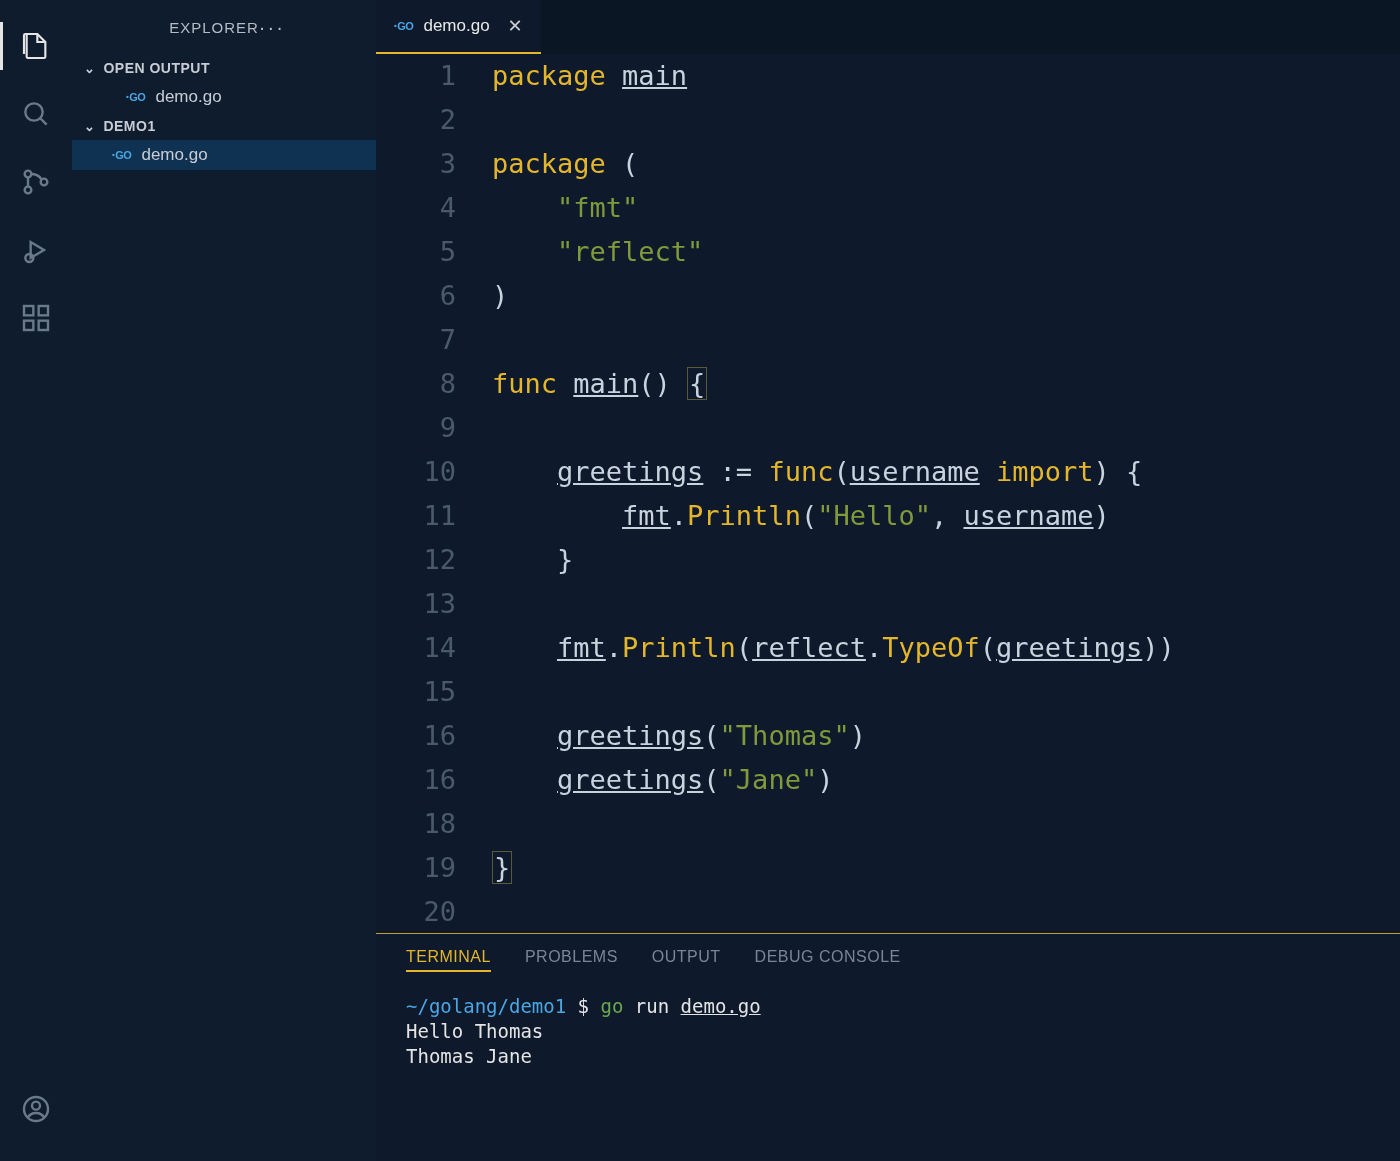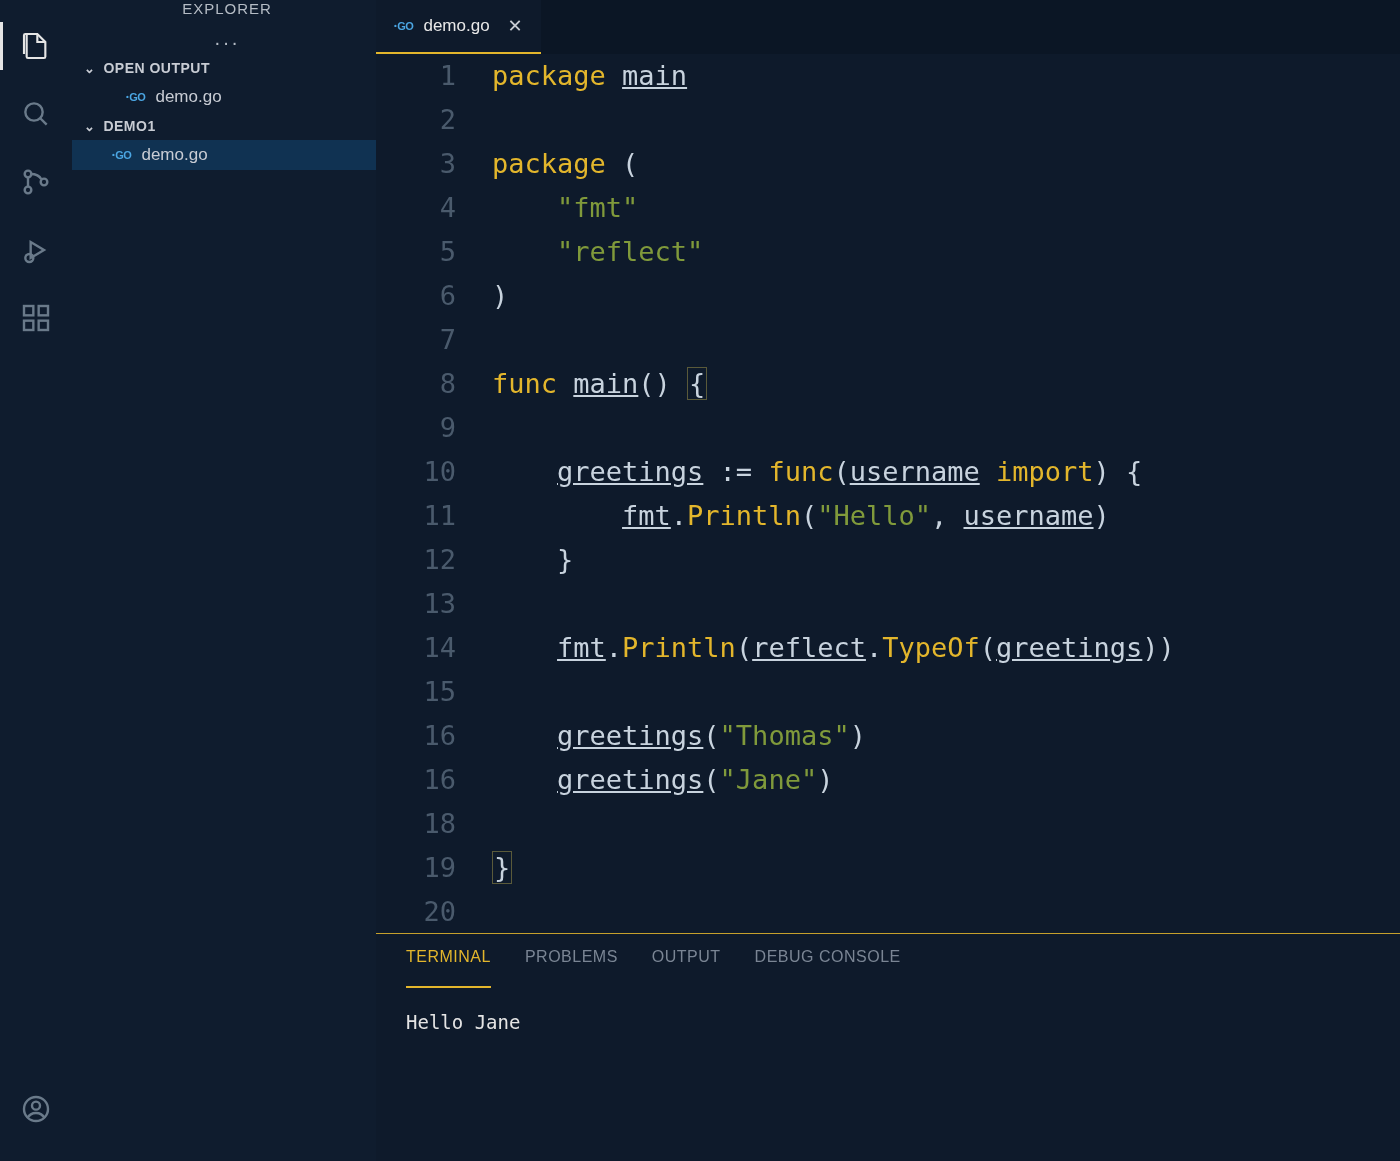--- a/index.html
+++ b/index.html
@@ -50,26 +50,25 @@
   width: 304px;
   background: #0f1c2e;
   display: flex;
   flex-direction: column;
   flex-shrink: 0;
 }
 .sidebar-header {
   height: 54px;
   display: flex;
   align-items: center;
-  justify-content: space-between;
+  justify-content: center;
   padding: 0 18px 0 24px;
   font-size: 15px;
   letter-spacing: 1px;
   color: #b5bcc5;
-  flex-direction: column;
 }
 .sidebar-header .dots { color: #b5bcc5; font-size: 20px; letter-spacing: 2px; }
 .section-header {
   display: flex;
   align-items: center;
   padding: 6px 12px;
   font-size: 14px;
   font-weight: 600;
   letter-spacing: 0.5px;
   color: #c8ccd4;
@@ -157,21 +156,21 @@
   display: flex;
   flex-direction: column;
 }
 .panel-tabs {
   display: flex;
   padding: 14px 30px 0 30px;
   gap: 34px;
   font-size: 16px;
   letter-spacing: 0.5px;
 }
-.panel-tab { color: #7a8594; padding-bottom: 20px; cursor: pointer; }
+.panel-tab { color: #7a8594; padding-bottom: 4px; cursor: pointer; }
 .panel-tab.active { color: #e3b62c; border-bottom: 2px solid #e3b62c; }
 .terminal {
   flex: 1;
   font-family: "Menlo", "Consolas", monospace;
   font-size: 19px;
   line-height: 25px;
   padding: 22px 30px;
   color: #e4e4e4;
 }
 .term-line { white-space: pre; }
@@ -315,16 +314,18 @@
     </div>
   </div>
   <div class="panel">
     <div class="panel-tabs">
       <div class="panel-tab active">TERMINAL</div>
       <div class="panel-tab">PROBLEMS</div>
       <div class="panel-tab">OUTPUT</div>
       <div class="panel-tab">DEBUG CONSOLE</div>
     </div>
     <div class="terminal">
-      <div class="term-line">Hello Jane</div>
+      <div class="term-line"><span class="t-path">~/golang/demo1</span><span class="t-dollar"> $ </span><span class="t-cmd">go</span><span> run </span><span class="t-arg">demo.go</span></div>
+      <div class="term-line">Hello Thomas</div>
+      <div class="term-line">Thomas Jane</div>
     </div>
   </div>
 </div>
 
 </body></html>

